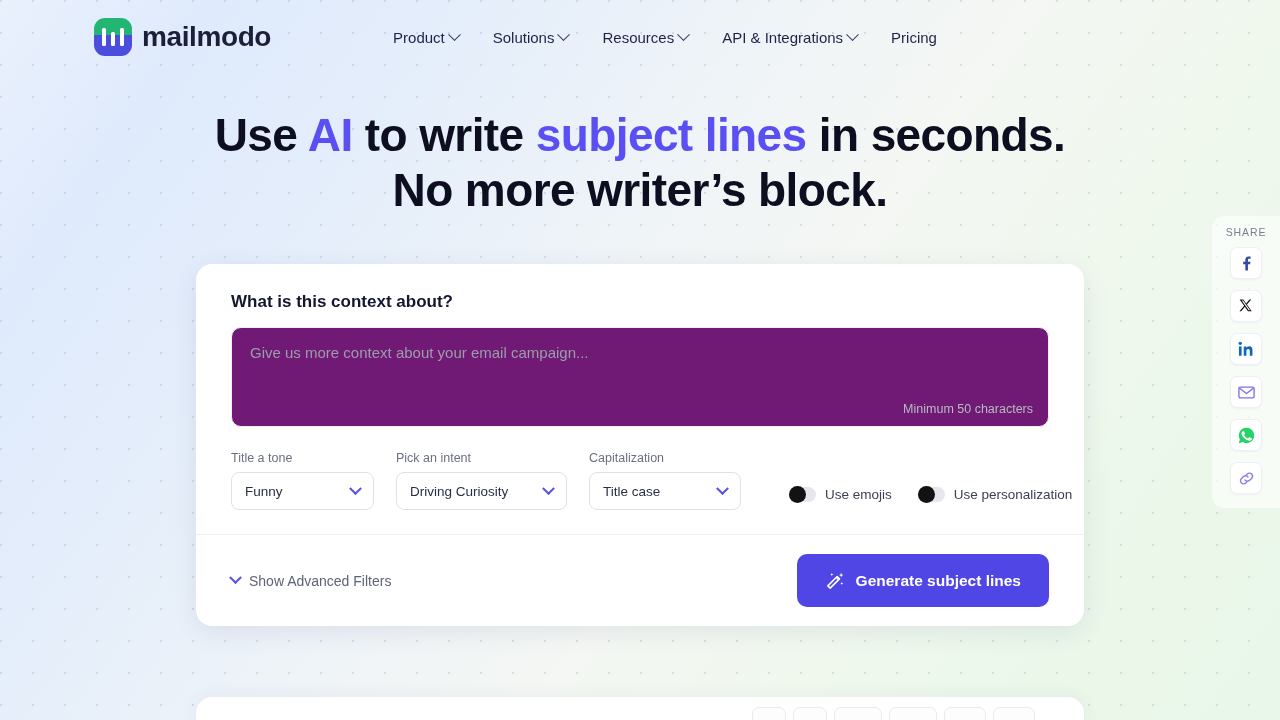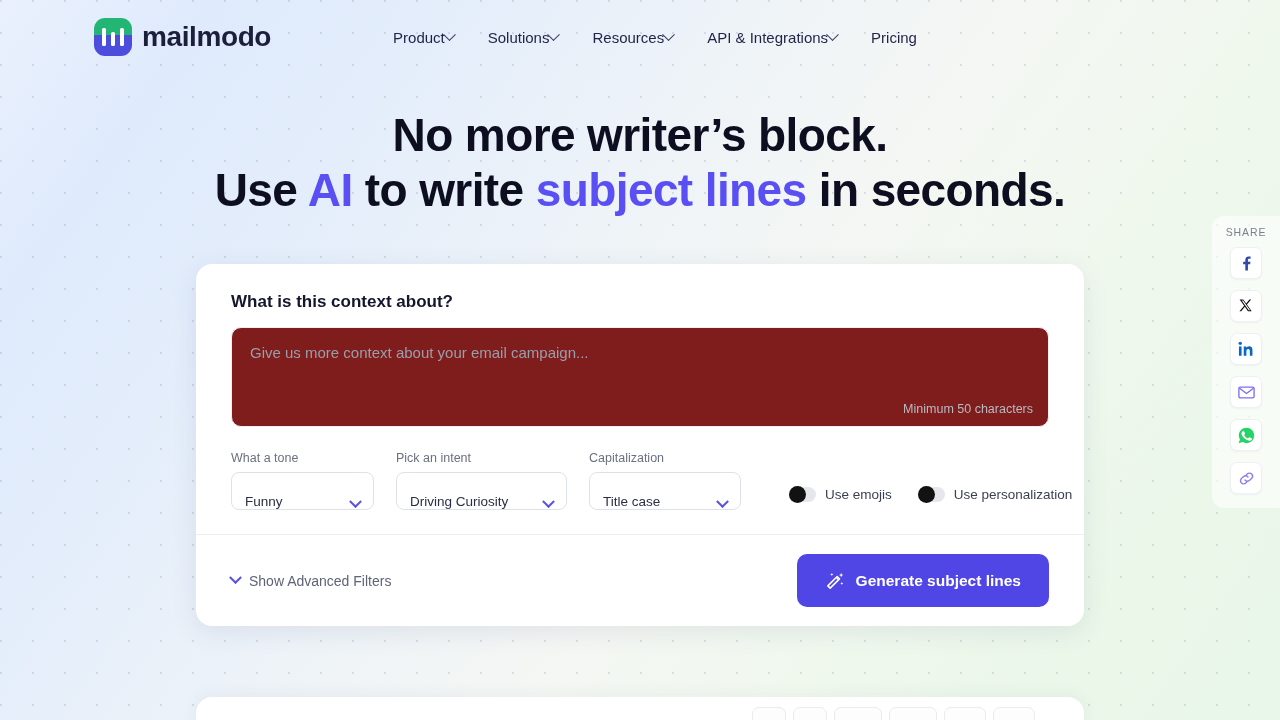--- a/index.html
+++ b/index.html
@@ -46,21 +46,21 @@
   .logo-mark i.b3 { left: 25.6px; top: 10px; height: 18px; }
   .logo-text {
     font-size: 28px; font-weight: 700; color: #1c1f3b; letter-spacing: -0.4px;
   }
 
   .nav {
     display: flex; align-items: center; gap: 34px;
     margin-left: 122px;
   }
   .nav-item {
-    display: flex; align-items: center; 
+    display: flex; align-items: center; gap: 5px;
     font-size: 15px; color: #1f2348; font-weight: 400;
     cursor: pointer; white-space: nowrap;
   }
   .chev {
     width: 9px; height: 9px; flex: none;
     border-right: 1.6px solid #3a3f66;
     border-bottom: 1.6px solid #3a3f66;
     transform: rotate(45deg) translate(-2px,-2px);
   }
 
@@ -100,21 +100,21 @@
     box-shadow: 0 6px 26px rgba(60,70,120,0.10);
     overflow: hidden;
   }
   .card-body { padding: 28px 35px 24px 35px; }
   .card-q {
     font-size: 17px; font-weight: 700; color: #14162e;
     margin-bottom: 15px;
   }
   .textarea-wrap {
     position: relative;
-    background: #7f1d1d;
+    background: #701a75;
     border: 1px solid #eceef1;
     border-radius: 10px;
     height: 100px;
     padding: 16px 18px;
   }
   .ta-placeholder {
     font-size: 15px; color: #9a9ea9;
   }
   .ta-min {
     position: absolute; right: 15px; bottom: 10px;
@@ -123,21 +123,21 @@
 
   .controls {
     display: flex; align-items: flex-end;
     margin-top: 24px;
   }
   .ctrl { margin-right: 22px; }
   .ctrl-label {
     font-size: 12.5px; color: #6b7080; margin-bottom: 7px;
   }
   .select {
-    display: flex; align-items: flex-end;
+    display: flex; align-items: center;
     height: 38px; border: 1px solid #dfe1ea; border-radius: 8px;
     background: #fff; padding: 0 13px;
     font-size: 13.5px; color: #2b2f45;
     cursor: pointer;
   }
   .sel-w1 { width: 143px; }
   .sel-w2 { width: 171px; }
   .sel-w3 { width: 152px; }
   .sel-val { flex: 1; white-space: nowrap; overflow: hidden; }
   .sel-chev {
@@ -257,36 +257,36 @@
       <span class="chev"></span>
     </div>
     <div class="nav-item">
       <span>Pricing</span>
     </div>
   </nav>
 
 </div>
 
 <div class="hero">
+  <div><span>Use </span><span class="hl">AI</span><span> to write </span><span class="hl">subject lines</span><span> in seconds.</span></div>
   <div>No more writer’s block.</div>
-  <div><span>Use </span><span class="hl">AI</span><span> to write </span><span class="hl">subject lines</span><span> in seconds.</span></div>
 </div>
 
 <div class="card">
   <div class="card-body">
     <div class="card-q">What is this context about?</div>
 
     <div class="textarea-wrap">
       <div class="ta-placeholder">Give us more context about your email campaign...</div>
       <div class="ta-min">Minimum 50 characters</div>
     </div>
 
     <div class="controls">
       <div class="ctrl">
-        <div class="ctrl-label">What a tone</div>
+        <div class="ctrl-label">Title a tone</div>
         <div class="select sel-w1">
           <span class="sel-val">Funny</span>
           <span class="sel-chev"></span>
         </div>
       </div>
 
       <div class="ctrl">
         <div class="ctrl-label">Pick an intent</div>
         <div class="select sel-w2">
           <span class="sel-val">Driving Curiosity</span>

